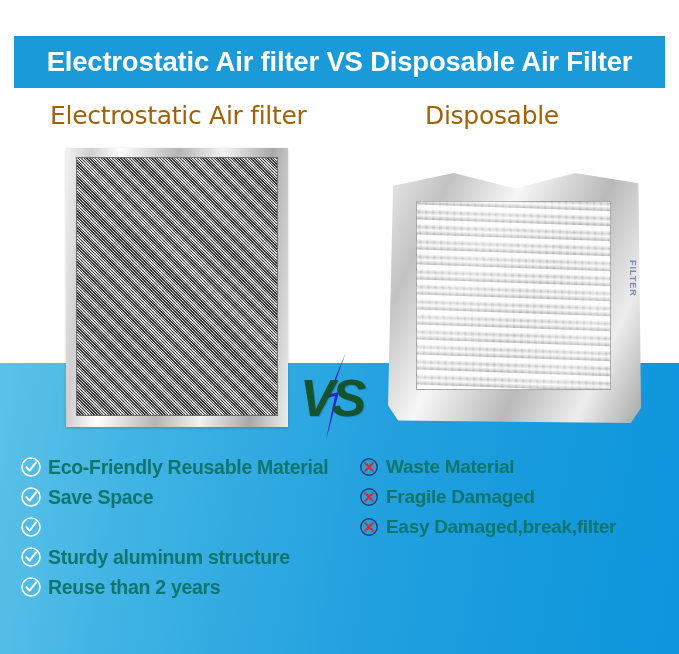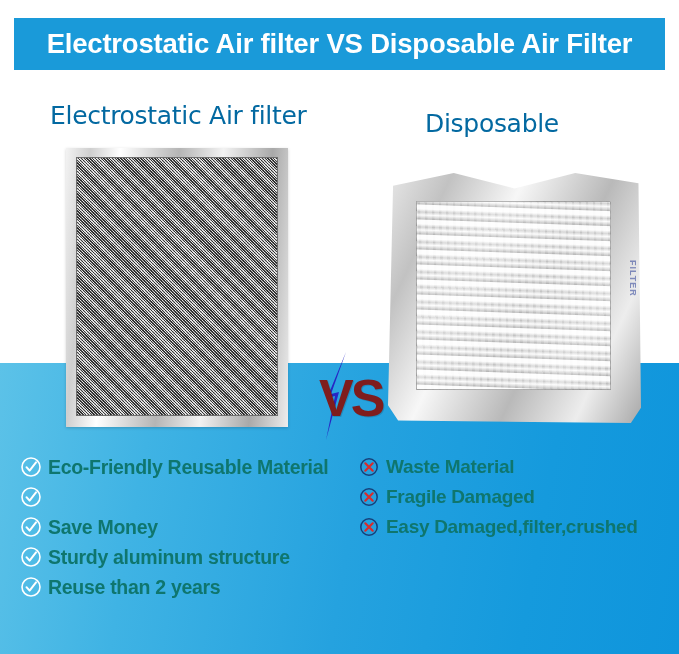--- a/index.html
+++ b/index.html
@@ -15,49 +15,49 @@
     width: 679px;
     height: 654px;
     overflow: hidden;
     background: #ffffff;
   }
 
   
   .header-bar {
     position: absolute;
     left: 14px;
-    top: 18px;
+    top: 36px;
     width: 651px;
     height: 52px;
     background: #1a9ad9;
     display: flex;
     align-items: center;
     justify-content: center;
   }
   .header-title {
     color: #ffffff;
     font-size: 27.5px;
     font-weight: bold;
     letter-spacing: -0.2px;
     white-space: nowrap;
     font-family: "Liberation Sans", sans-serif;
   }
 
   
   .subtitle {
     position: absolute;
-    color: #0369a1;
+    color: #a16207;
     font-size: 25px;
     font-weight: 400;
     white-space: nowrap;
     font-family: "DejaVu Sans", sans-serif;
     letter-spacing: -0.3px;
   }
   #subtitle-left  { left: 50px;  top: 101px; }
-  #subtitle-right { left: 425px; top: 101px; margin-top: 8px; }
+  #subtitle-right { left: 425px; top: 101px; }
 
   
   .blue-panel {
     position: absolute;
     left: 0;
     top: 363px;
     width: 679px;
     height: 291px;
     background: linear-gradient(100deg,
                 #5cc2e8 0%,
@@ -164,25 +164,25 @@
     width: 96px;
     height: 88px;
     pointer-events: none;
   }
   .vs-text {
     position: absolute;
     left: 4px;
     top: 16px;
     font-size: 52px;
     font-weight: bold;
-    color: #7f1d1d;
+    font-style: italic;
+    color: #14532d;
     letter-spacing: -3px;
     font-family: "Liberation Sans", sans-serif;
     text-shadow: 1px 1px 0 rgba(0,0,0,0.15);
-    margin-left: 19px;
   }
   .vs-bolt {
     position: absolute;
     left: 26px;
     top: 0px;
     width: 30px;
     height: 88px;
   }
 
   
@@ -258,29 +258,29 @@
       </span>
       <span class="feature-label">Eco-Friendly Reusable Material</span>
     </div>
     <div class="feature-row">
       <span class="feature-icon">
         <svg width="22" height="22" viewBox="0 0 22 22">
           <circle cx="11" cy="11" r="9" fill="none" stroke="#ffffff" stroke-width="1.6"></circle>
           <polyline points="6.5,11.2 9.6,14.6 16,6.4" fill="none" stroke="#ffffff" stroke-width="2" stroke-linecap="round" stroke-linejoin="round"></polyline>
         </svg>
       </span>
-    </div>
-    <div class="feature-row">
-      <span class="feature-icon">
-        <svg width="22" height="22" viewBox="0 0 22 22">
-          <circle cx="11" cy="11" r="9" fill="none" stroke="#ffffff" stroke-width="1.6"></circle>
-          <polyline points="6.5,11.2 9.6,14.6 16,6.4" fill="none" stroke="#ffffff" stroke-width="2" stroke-linecap="round" stroke-linejoin="round"></polyline>
-        </svg>
-      </span>
-      <span class="feature-label">Save Money</span>
+      <span class="feature-label">Save Space</span>
+    </div>
+    <div class="feature-row">
+      <span class="feature-icon">
+        <svg width="22" height="22" viewBox="0 0 22 22">
+          <circle cx="11" cy="11" r="9" fill="none" stroke="#ffffff" stroke-width="1.6"></circle>
+          <polyline points="6.5,11.2 9.6,14.6 16,6.4" fill="none" stroke="#ffffff" stroke-width="2" stroke-linecap="round" stroke-linejoin="round"></polyline>
+        </svg>
+      </span>
     </div>
     <div class="feature-row">
       <span class="feature-icon">
         <svg width="22" height="22" viewBox="0 0 22 22">
           <circle cx="11" cy="11" r="9" fill="none" stroke="#ffffff" stroke-width="1.6"></circle>
           <polyline points="6.5,11.2 9.6,14.6 16,6.4" fill="none" stroke="#ffffff" stroke-width="2" stroke-linecap="round" stroke-linejoin="round"></polyline>
         </svg>
       </span>
       <span class="feature-label">Sturdy aluminum structure</span>
     </div>
@@ -314,17 +314,17 @@
       </span>
       <span class="feature-label">Fragile Damaged</span>
     </div>
     <div class="feature-row">
       <span class="feature-icon">
         <svg width="22" height="22" viewBox="0 0 22 22">
           <circle cx="11" cy="11" r="8.2" fill="none" stroke="#16407a" stroke-width="1.5"></circle>
           <path d="M7.3,7.3 L14.7,14.7 M14.7,7.3 L7.3,14.7" stroke="#d92b2b" stroke-width="2.2" stroke-linecap="round"></path>
         </svg>
       </span>
-      <span class="feature-label"> Easy Damaged,filter,crushed</span>
+      <span class="feature-label"> Easy Damaged,break,filter</span>
     </div>
   </div>
 
 </div>
 
 </body></html>

